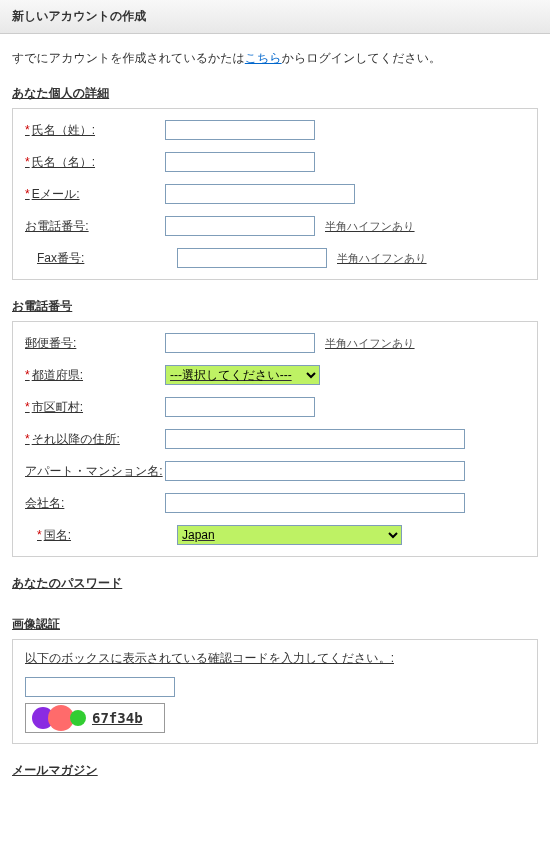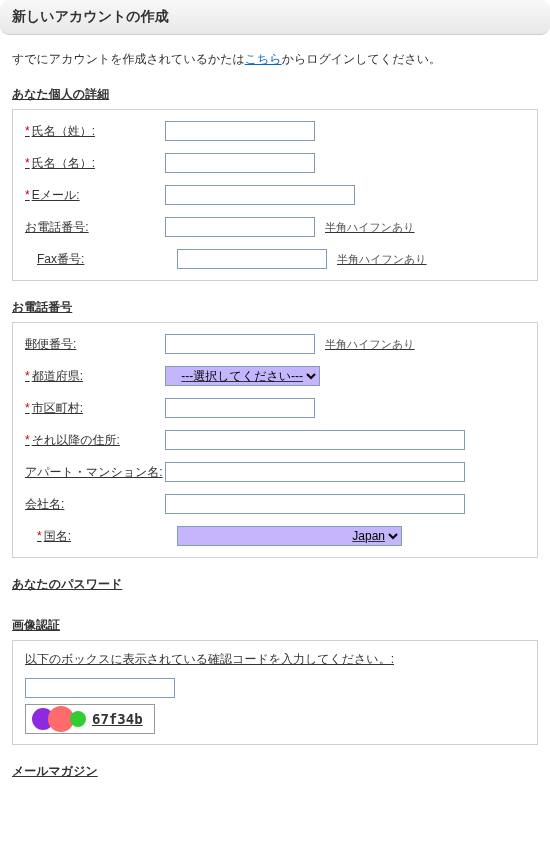--- a/index.html
+++ b/index.html
@@ -6,24 +6,23 @@
     body {
       font-family: "MS PGothic", "Hiragino Kaku Gothic Pro", Meiryo, sans-serif;
       font-size: 12px;
       background: #fff;
       color: #333;
       width: 550px;
     }
     .page-title {
       background: linear-gradient(to bottom, #f8f8f8, #e8e8e8);
       padding: 8px 12px;
-      font-size: 14px;
+      font-size: 12px;
       font-weight: bold;
       border-bottom: 1px solid #ccc;
-      border-radius: 9px;
     }
     .intro {
       padding: 16px 12px 12px;
       font-size: 12px;
     }
     .intro a { color: #0066cc; }
     .section { margin: 0 12px 12px; text-decoration: underline; }
     .section-header {
       font-weight: bold;
       padding: 6px 0;
@@ -61,37 +60,36 @@
       font-size: 12px;
       height: 20px;
     }
     .w-std { width: 150px; }
     .w-mail { width: 190px; }
     .w-wide { width: 300px; }
     select {
       border: 1px solid #7f9db9;
       font-size: 12px;
       height: 20px;
-      background: #c4b5fd;
-      text-align: right;
+      background: #bef264;
     }
     .sel-pref { width: 155px; }
     .sel-country { width: 225px; }
     .hint {
       margin-left: 10px;
       font-size: 11px;
       color: #555;
     }
     .captcha-text {
       margin-bottom: 10px;
       font-size: 12px;
     }
     .captcha-img {
       border: 1px solid #999;
-      width: 130px;
+      width: 140px;
       height: 30px;
       display: flex;
       align-items: center;
       padding-left: 6px;
       position: relative;
       margin-top: 6px;
     }
     .captcha-dots {
       display: flex;
       align-items: center;

